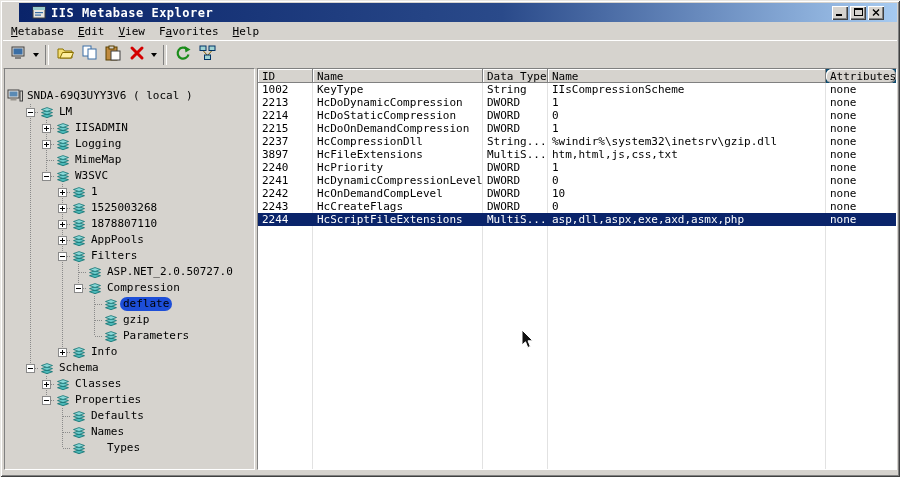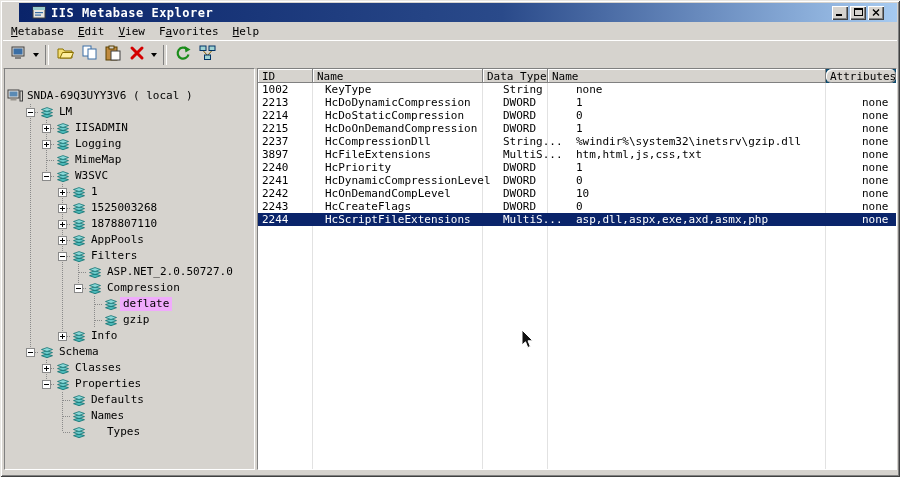--- a/index.html
+++ b/index.html
@@ -33,29 +33,29 @@
   .trow{position:relative;height:16px;white-space:nowrap;}
   .tguide{position:absolute;width:1px;
     background-image:repeating-linear-gradient(to bottom,#8a8a8a 0,#8a8a8a 1px,transparent 1px,transparent 2px);}
   .thline{position:absolute;height:1px;top:8px;
     background-image:repeating-linear-gradient(to right,#8a8a8a 0,#8a8a8a 1px,transparent 1px,transparent 2px);}
   .tbox{position:absolute;top:4px;width:9px;height:9px;background:#fff;border:1px solid #8a8a8a;box-sizing:border-box;}
   .tbox .h{position:absolute;left:1px;top:3px;width:5px;height:1px;background:#000;}
   .tbox .v{position:absolute;left:3px;top:1px;width:1px;height:5px;background:#000;}
   .ticon{position:absolute;top:1px;width:16px;height:14px;}
   .tlabel{position:absolute;top:1px;height:14px;line-height:14px;padding:0 3px;}
-  .tlabel.sel{background:#f0abfc;}
+  .tlabel.sel{background:#1d4ed8;border-radius:7px;}
   .list-panel{position:absolute;left:257px;top:68px;right:3px;bottom:7px;background:#0c4a6e;
     border:1px solid;border-color:#808080 #fff #fff #808080;overflow:hidden;}
   .list-header{display:flex;height:14px;position:relative;z-index:2;}
   .hcell{height:14px;background:#d6d3ce;box-shadow:inset -1px -1px 0 #808080, inset 1px 1px 0 #fff;
     padding:1px 0 0 4px;white-space:nowrap;overflow:hidden;flex:none;box-sizing:border-box;}
   .list-body{position:absolute;left:0;top:14px;right:0;bottom:0;background:#fff;}
   .gridline{position:absolute;top:0;bottom:0;width:1px;background:#e2e2e2;z-index:0;}
-  .lrow{display:flex;height:13px;position:relative;z-index:1;gap:8px;}
+  .lrow{display:flex;height:13px;position:relative;z-index:1;}
   .lrow.sel{background:#0a246a;color:#fff;}
   .lcell{padding:0 0 0 4px;white-space:nowrap;overflow:hidden;flex:none;height:13px;line-height:13px;box-sizing:border-box;}
   .cursor{position:absolute;left:521px;top:329px;z-index:99;pointer-events:none;}
   u{text-decoration:underline;}
 </style>
 </head>
 <body>
 
 <div class="frame">
 
@@ -379,20 +379,34 @@
             <g stroke="#006666" stroke-width="0.7" stroke-linejoin="round">
               <path d="M2.5 10.7 L8 8.8 L13.5 10.7 L8 12.7 z" fill="#4db8b8"></path>
               <path d="M2.5 7.6 L8 5.7 L13.5 7.6 L8 9.6 z" fill="#6cc9c9"></path>
               <path d="M2.5 4.5 L8 2.6 L13.5 4.5 L8 6.5 z" fill="#8cd9d9"></path>
             </g>
           </svg></span>
         <span class="tlabel" style="left: 115px;">gzip</span>
       </div>
       <div class="trow">
         <div class="tguide" style="left: 25px; top: 0px; bottom: 0px;"></div>
+        <div class="tguide" style="left: 57px; top: 0px; bottom: 0px;"></div>
+        <div class="tguide" style="left: 89px; top: 0px; height: 8px;"></div>
+        <div class="thline" style="left: 90px; width: 8px;"></div>
+        <span class="ticon" style="left: 98px;"><svg width="16" height="14" viewBox="0 0 16 14">
+            <g stroke="#006666" stroke-width="0.7" stroke-linejoin="round">
+              <path d="M2.5 10.7 L8 8.8 L13.5 10.7 L8 12.7 z" fill="#4db8b8"></path>
+              <path d="M2.5 7.6 L8 5.7 L13.5 7.6 L8 9.6 z" fill="#6cc9c9"></path>
+              <path d="M2.5 4.5 L8 2.6 L13.5 4.5 L8 6.5 z" fill="#8cd9d9"></path>
+            </g>
+          </svg></span>
+        <span class="tlabel" style="left: 115px;">Parameters</span>
+      </div>
+      <div class="trow">
+        <div class="tguide" style="left: 25px; top: 0px; bottom: 0px;"></div>
         <div class="tguide" style="left: 57px; top: 0px; height: 8px;"></div>
         <div class="thline" style="left: 58px; width: 8px;"></div>
         <div class="tbox" style="left: 53px;">
           <span class="h"></span>
           <span class="v"></span>
         </div>
         <span class="ticon" style="left: 66px;"><svg width="16" height="14" viewBox="0 0 16 14">
             <g stroke="#006666" stroke-width="0.7" stroke-linejoin="round">
               <path d="M2.5 10.7 L8 8.8 L13.5 10.7 L8 12.7 z" fill="#4db8b8"></path>
               <path d="M2.5 7.6 L8 5.7 L13.5 7.6 L8 9.6 z" fill="#6cc9c9"></path>
@@ -495,20 +509,21 @@
       </div>
     <div class="list-body">
         <div class="gridline" style="left: 54px;"></div>
         <div class="gridline" style="left: 224px;"></div>
         <div class="gridline" style="left: 289px;"></div>
         <div class="gridline" style="left: 567px;"></div>
         <div class="lrow">
           <div class="lcell" style="width: 55px;">1002</div>
           <div class="lcell" style="width: 170px;">KeyType</div>
           <div class="lcell" style="width: 65px;">String</div>
+          <div class="lcell" style="width: 278px;">IIsCompressionScheme</div>
           <div class="lcell" style="width: 70px; flex: 1 0 70px;">none</div>
         </div>
         <div class="lrow">
           <div class="lcell" style="width: 55px;">2213</div>
           <div class="lcell" style="width: 170px;">HcDoDynamicCompression</div>
           <div class="lcell" style="width: 65px;">DWORD</div>
           <div class="lcell" style="width: 278px;">1</div>
           <div class="lcell" style="width: 70px; flex: 1 0 70px;">none</div>
         </div>
         <div class="lrow">

